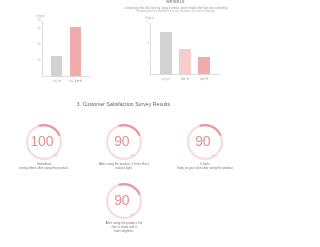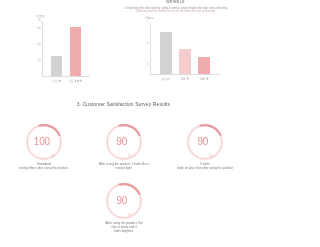--- a/index.html
+++ b/index.html
@@ -68,21 +68,21 @@
 
   
   .donut-wrap{position:absolute;text-align:center;}
   .donut{position:relative;margin:0 auto;}
   .donut svg{display:block;}
   .donut-label{
     position:absolute;left:0;top:0;width:100%;height:100%;
     display:flex;align-items:center;justify-content:center;
     pointer-events:none;
   }
-  .dv{font-size:10px;line-height:9.5px;color:#e98f93;letter-spacing:-.2px;}
+  .dv{font-size:14px;line-height:9.5px;color:#e98f93;letter-spacing:-.2px;}
   .dp{font-size:4.2px;line-height:4.2px;color:#edadb0;margin-left:.6px;align-self:flex-end;margin-bottom:1.4px;}
   .caption{
     margin-top:2px;font-size:3.1px;line-height:4.2px;color:#7a7a7a;
   }
 
   #donut-1{left:6px;top:124px;width:76px;}
   #donut-2{left:84px;top:124px;width:80px;}
   #donut-3{left:166px;top:124px;width:78px;}
   #donut-4{left:84px;top:183px;width:80px;}
 </style>

